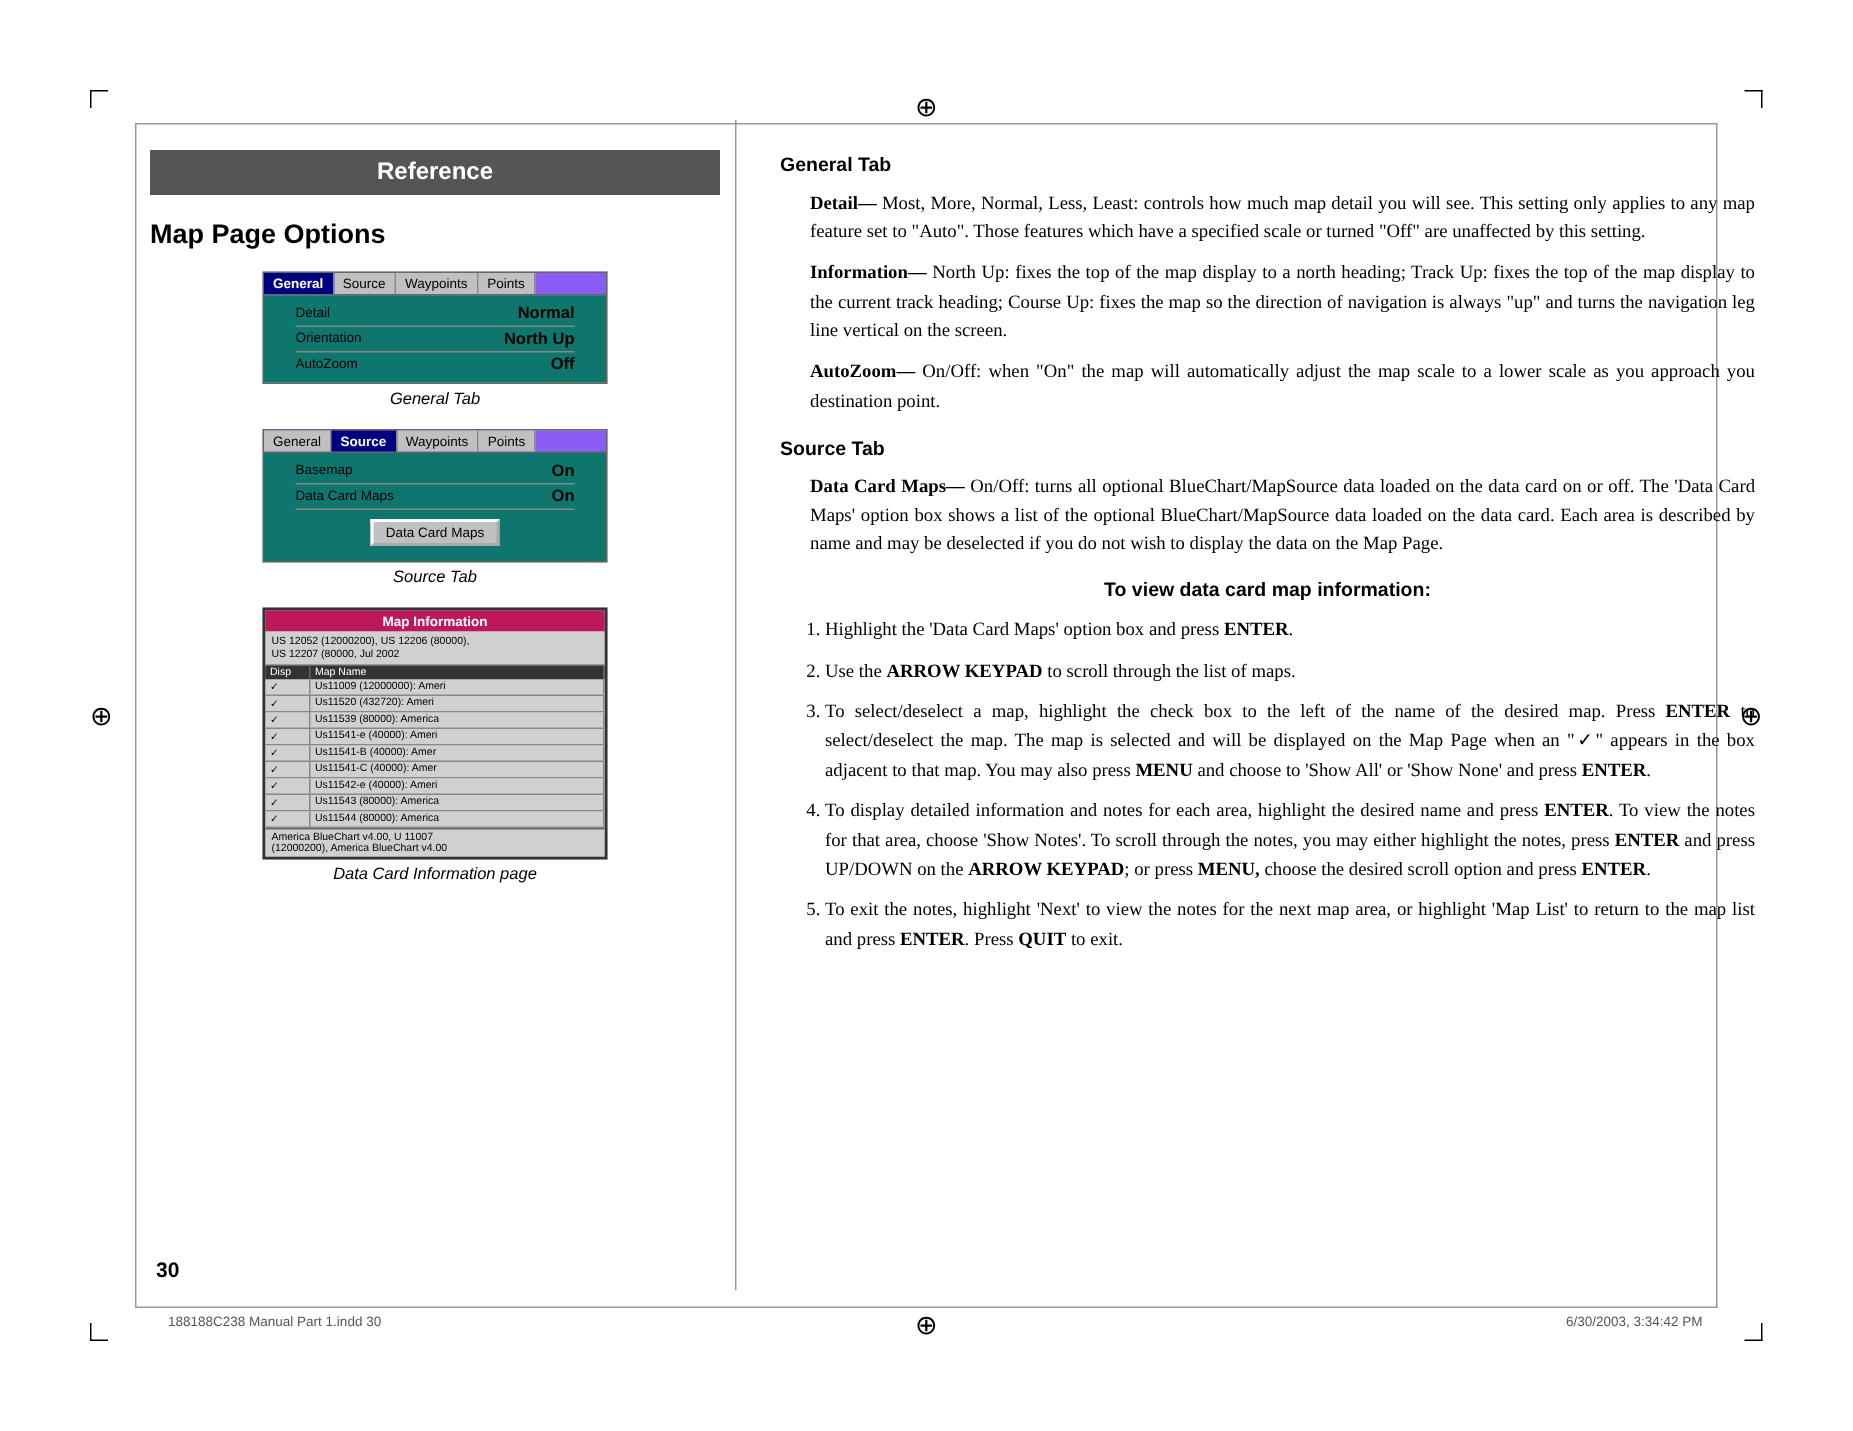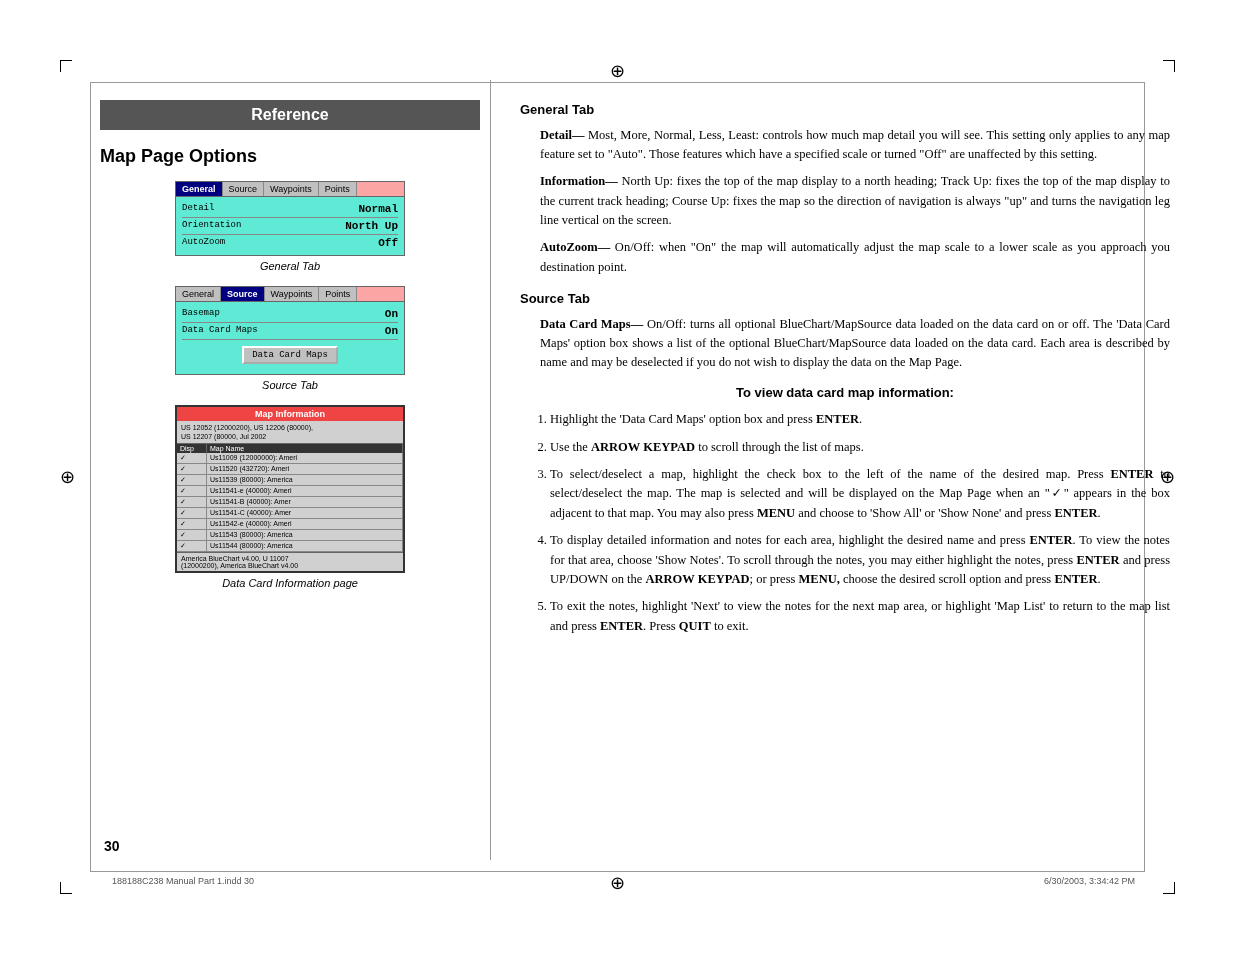--- a/index.html
+++ b/index.html
@@ -113,41 +113,40 @@
       width: 230px;
       border: 1px solid #666;
       background: #c0c0c0;
       margin: 0 auto 4px auto;
       font-size: 10px;
       font-family: Arial, sans-serif;
     }
 
     .tab-bar {
       display: flex;
-      background: #fca5a5;
+      background: #8b5cf6;
       border-bottom: 1px solid #666;
     }
 
     .tab-item {
       padding: 2px 6px;
       font-size: 9px;
       border-right: 1px solid #888;
       background: #c0c0c0;
     }
 
     .tab-item.active {
       background: #000080;
       color: #ffffff;
       font-weight: bold;
     }
 
     .tab-content {
-      padding: 4px 6px;
-      background: #5eead4;
-      font-family: Liberation Mono, monospace;
+      padding: 4px 21px;
+      background: #0f766e;
     }
 
     .tab-row {
       display: flex;
       justify-content: space-between;
       padding: 2px 0;
       border-bottom: 1px solid #888;
     }
 
     .tab-row:last-child {
@@ -188,21 +187,21 @@
     .datacard-screenshot {
       width: 230px;
       border: 2px solid #333;
       background: #d0d0d0;
       margin: 0 auto 4px auto;
       font-size: 8px;
       font-family: Arial, sans-serif;
     }
 
     .datacard-title-bar {
-      background: #ef4444;
+      background: #be185d;
       color: #fff;
       text-align: center;
       padding: 2px;
       font-size: 9px;
       font-weight: bold;
     }
 
     .datacard-info {
       padding: 2px 4px;
       font-size: 7px;

